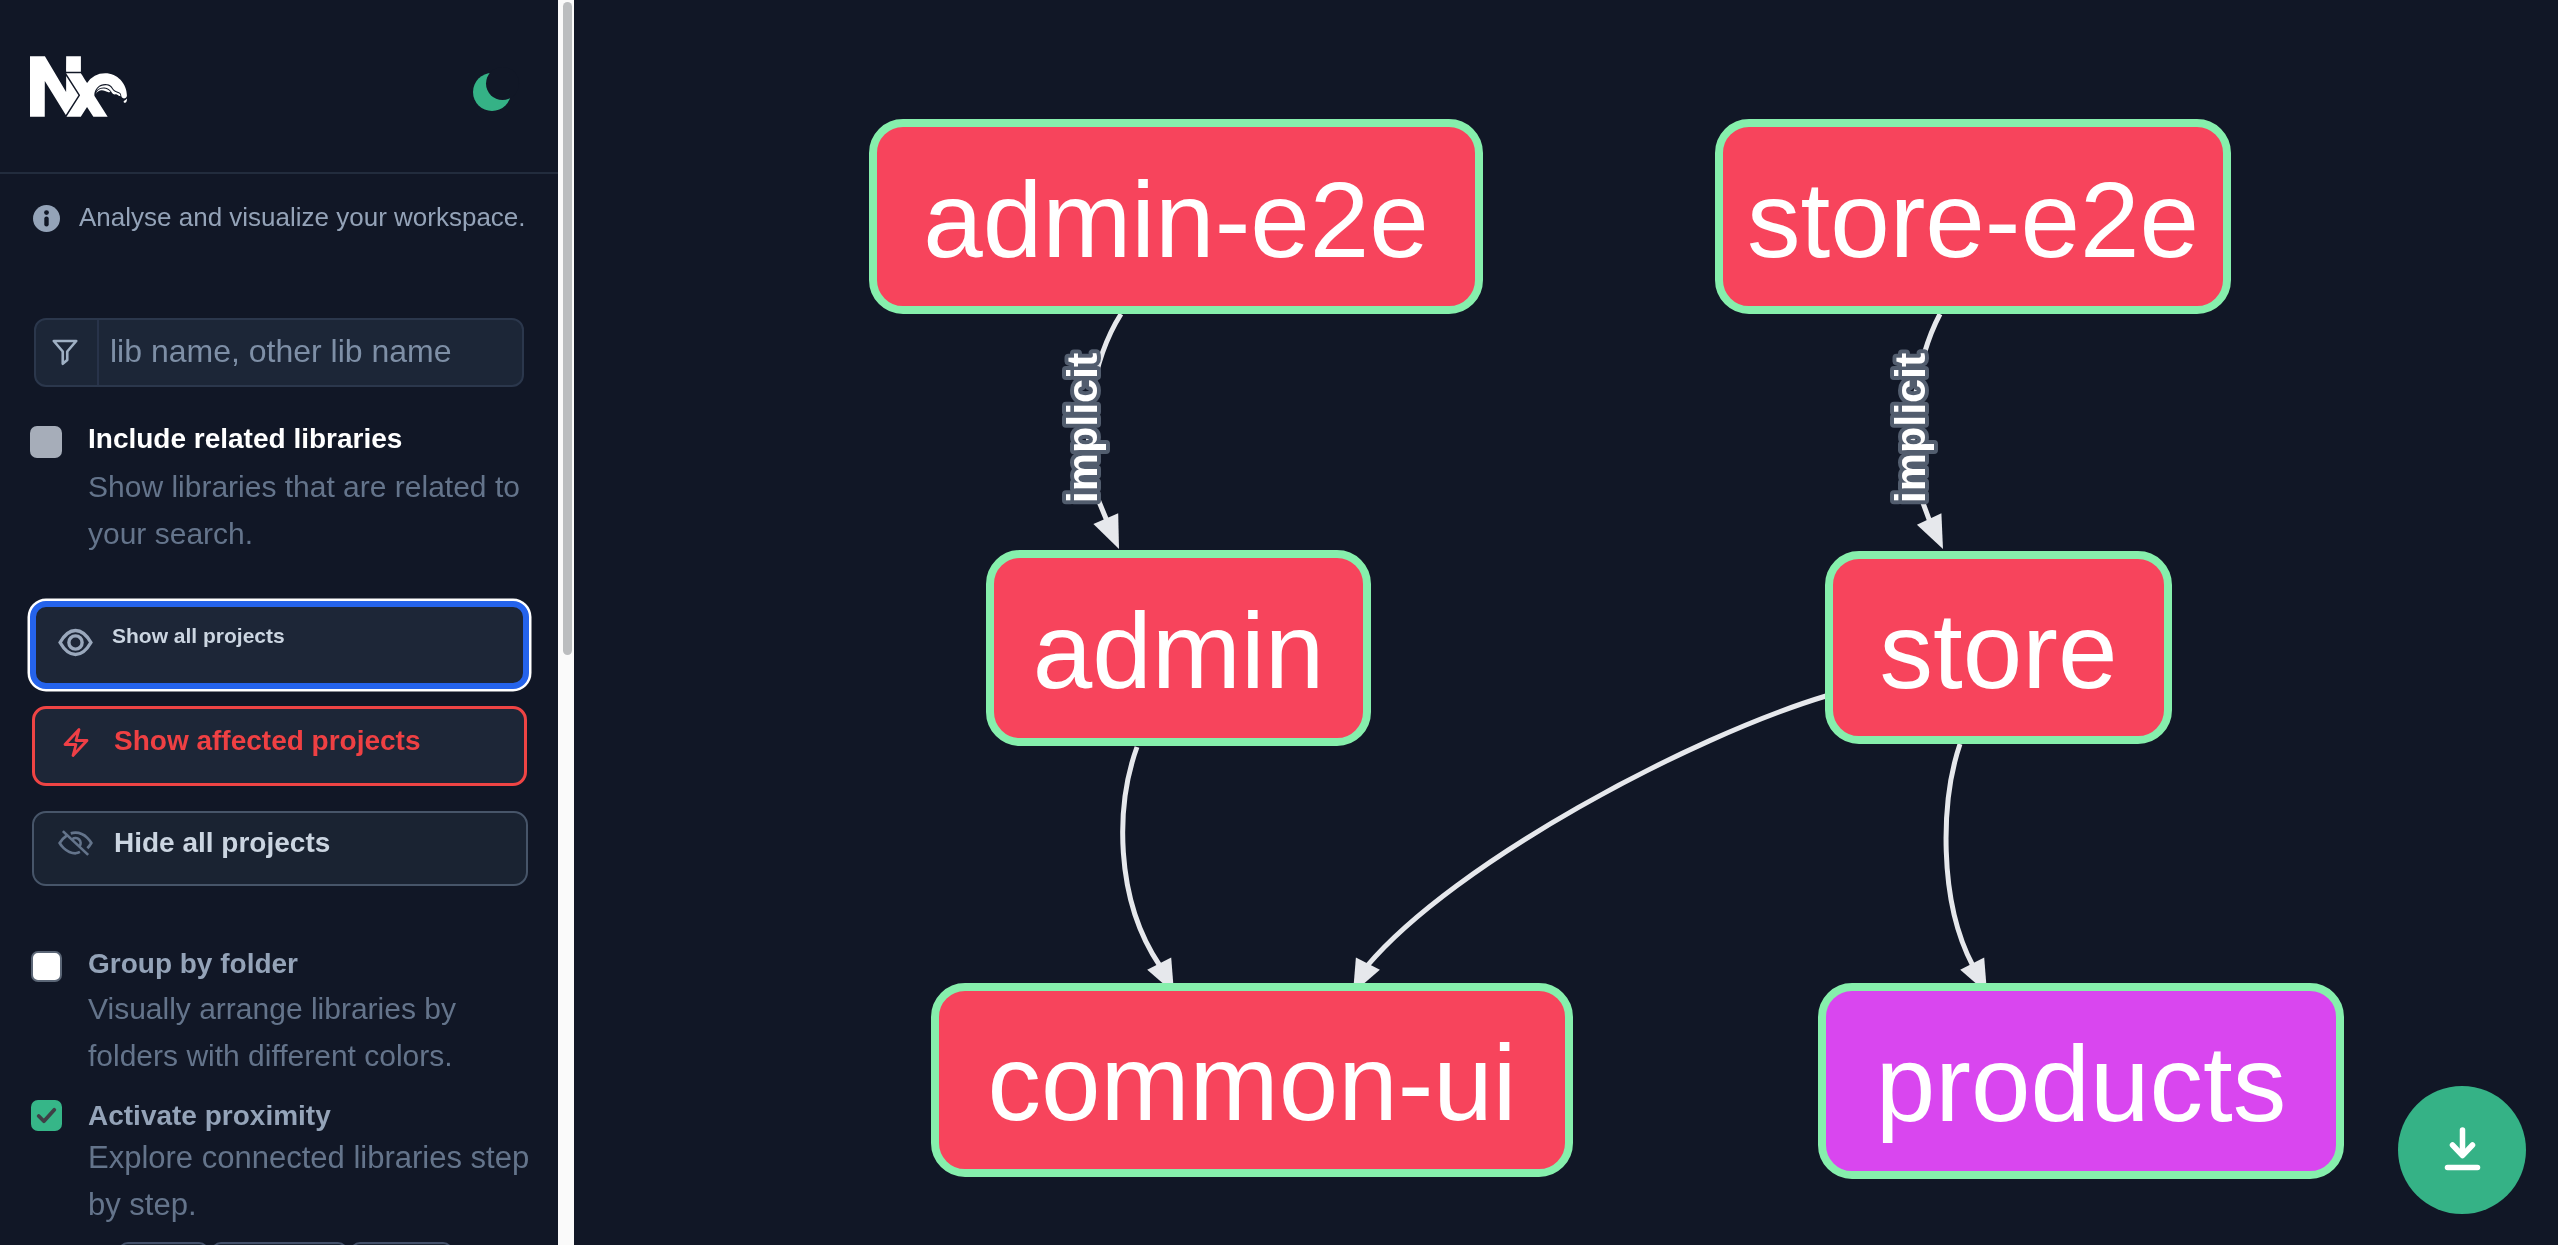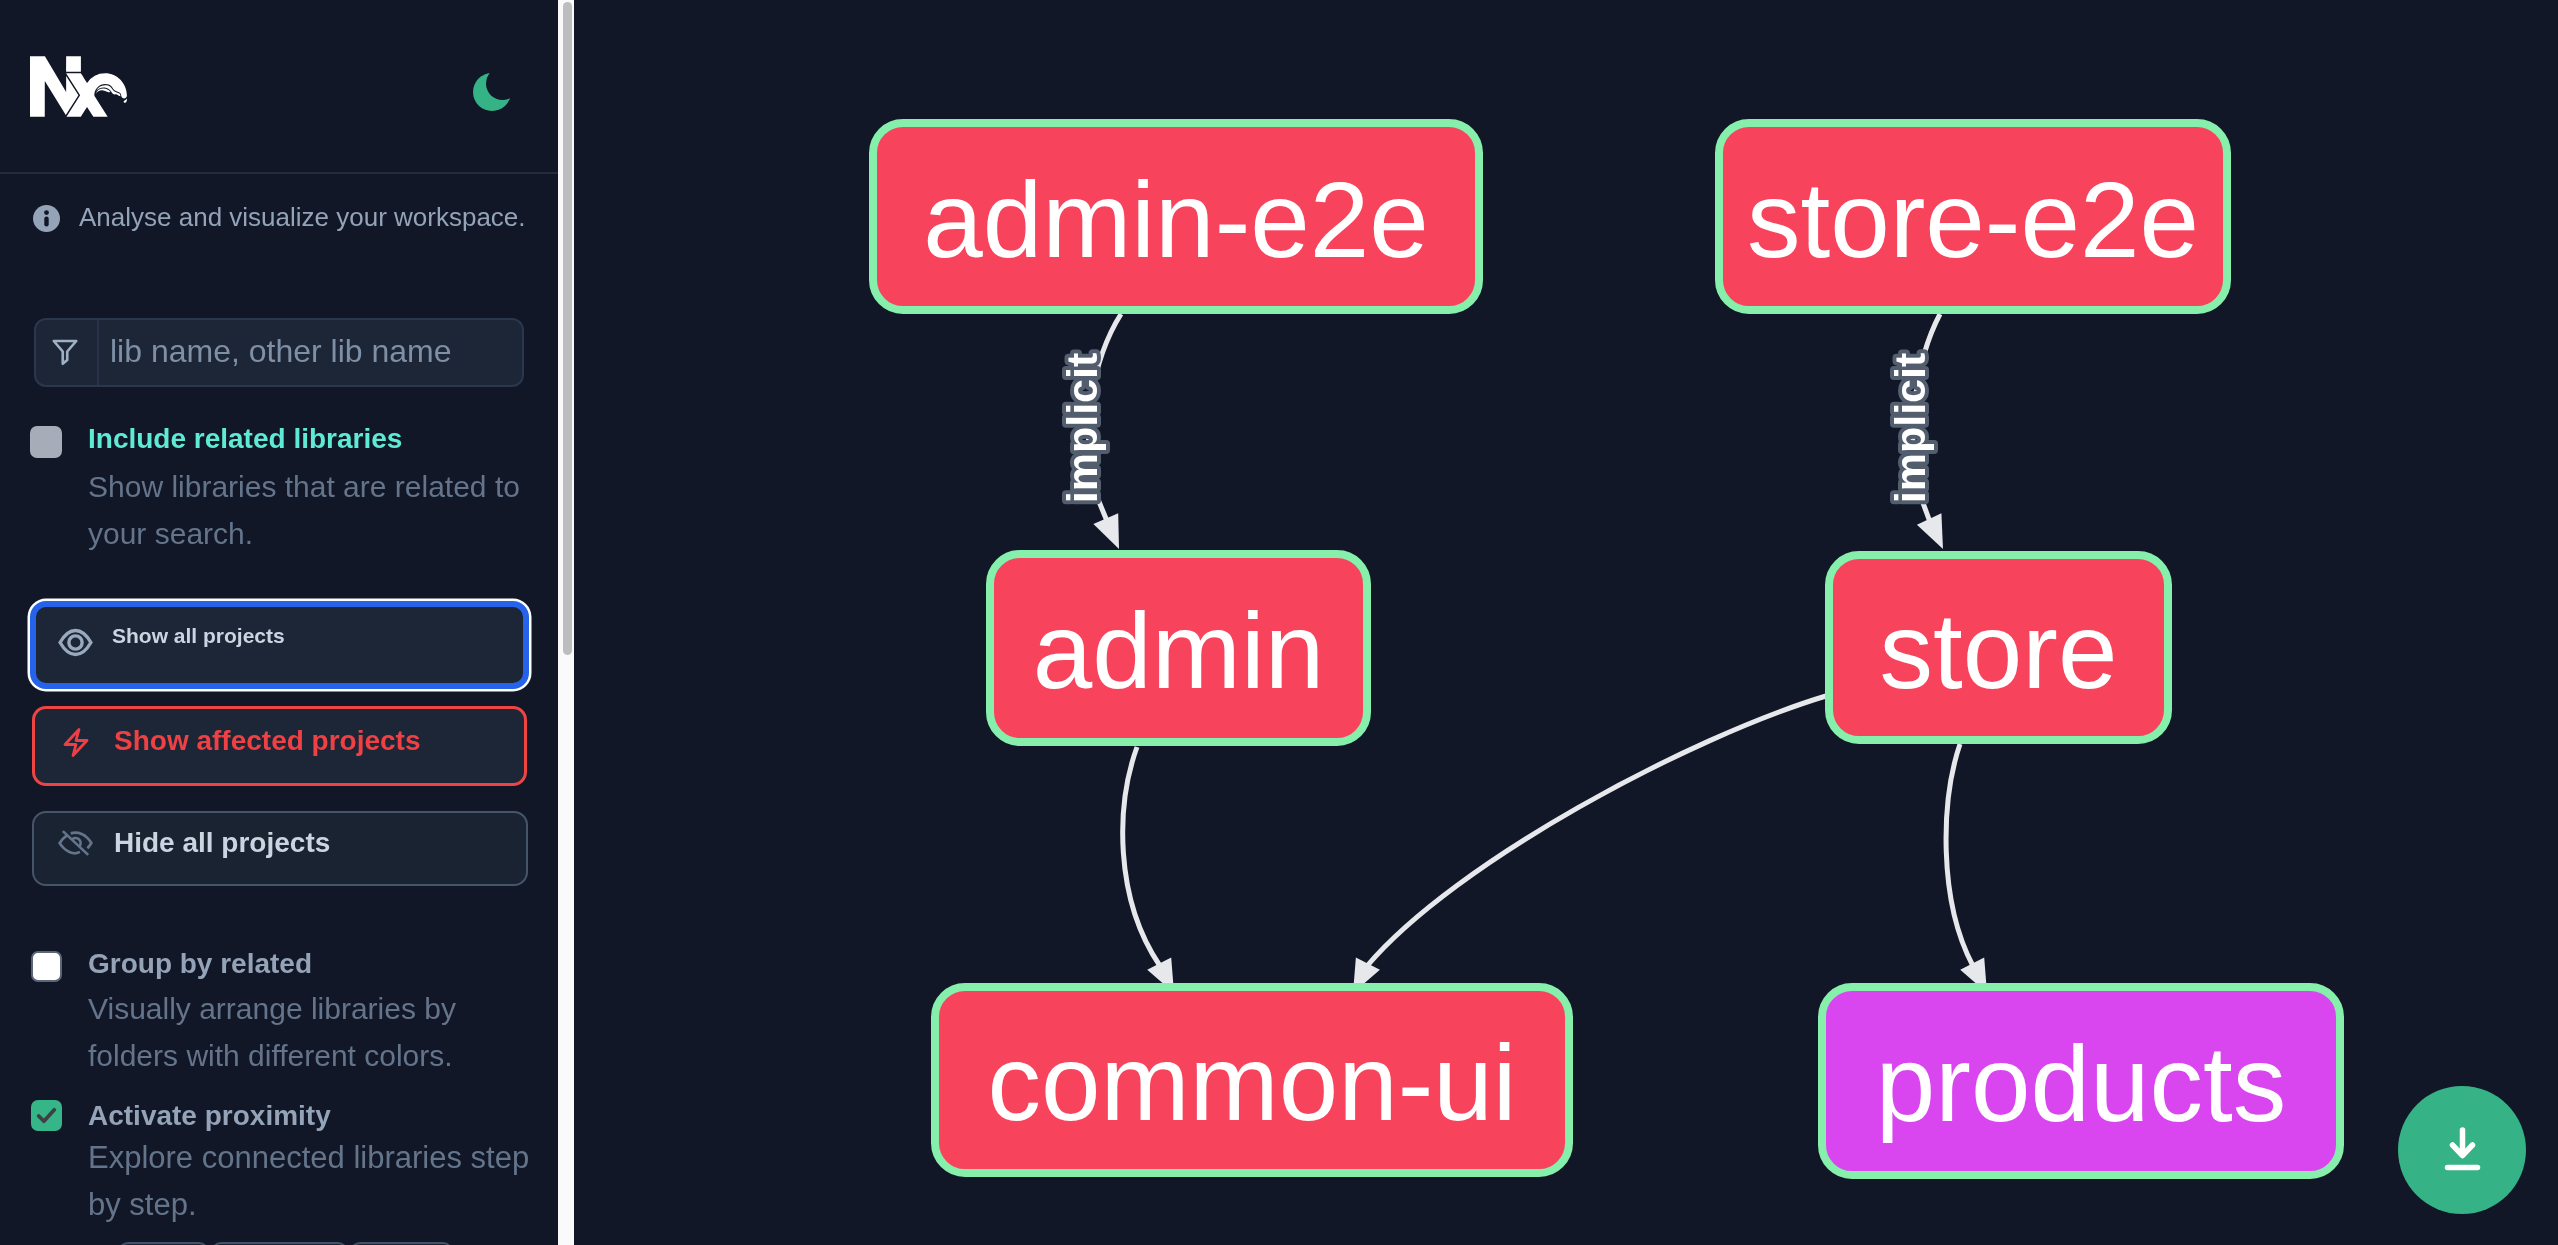--- a/index.html
+++ b/index.html
@@ -87,21 +87,21 @@
   <div class="abs" style="left:79px;top:202px;font-size:26px;color:#94a3b8">Analyse and visualize your workspace.</div>
 
   <div class="abs" style="left:34px;top:318px;width:490px;height:69px;background:#1c2637;border:2px solid #2b374c;border-radius:12px"></div>
   <div class="abs" style="left:97px;top:320px;width:2px;height:65px;background:#28334a"></div>
   <svg class="abs" style="left:50px;top:335px" width="30" height="32" viewBox="0 0 24 24" fill="none" stroke="#9fb0c4" stroke-width="2.1" stroke-linejoin="round">
     <path d="M3 4h18l-7.2 8.4v6.8l-3.6 3v-9.8L3 4z"></path>
   </svg>
   <div class="abs" style="left:110px;top:333px;font-size:32px;color:#7e8fa6">lib name, other lib name</div>
 
   <div class="abs" style="left:30px;top:426px;width:32px;height:32px;background:#a6adb9;border-radius:7px"></div>
-  <div class="abs" style="left:88px;top:423px;font-size:28px;font-weight:700;color:#5eead4">Include related libraries</div>
+  <div class="abs" style="left:88px;top:423px;font-size:28px;font-weight:700;color:#ffffff">Include related libraries</div>
   <div class="abs" style="left:88px;top:463px;width:450px;font-size:30px;color:#64748b;line-height:47px">Show libraries that are related to your search.</div>
 
   <div class="abs" style="left:30px;top:601px;width:499px;height:88px;background:#1d2637;border:6px solid #2563eb;border-radius:16px;box-shadow:0 0 0 2.5px #ffffff"></div>
   <svg class="abs" style="left:57px;top:627px" width="37" height="31" viewBox="0 0 24 20" fill="none" stroke="#9aa8bc" stroke-width="2.2">
     <path d="M2 10 C5.3 4.2 8.4 2.2 12 2.2 s6.7 2 10 7.8 c-3.3 5.8 -6.4 7.8 -10 7.8 s-6.7 -2 -10 -7.8 z"></path>
     <circle cx="12" cy="10" r="4.3"></circle>
   </svg>
   <div class="abs" style="left:112px;top:624px;font-size:21px;font-weight:700;color:#cbd5e1">Show all projects</div>
 
   <div class="abs" style="left:32px;top:706px;width:495px;height:80px;background:#1d2637;border:3px solid #ef4444;border-radius:14px"></div>
@@ -112,21 +112,21 @@
 
   <div class="abs" style="left:32px;top:811px;width:496px;height:75px;background:#1a2332;border:2px solid #475569;border-radius:14px"></div>
   <svg class="abs" style="left:56px;top:824px" width="39" height="38" viewBox="0 0 24 24" fill="none" stroke="#64748b" stroke-width="1.7">
     <path d="M4 4.5 L20 19.5"></path>
     <path d="M9 5.9 A10.6 10.6 0 0 1 12 5.5 C18.5 5.5 22 12 22 12 a17.3 17.3 0 0 1-2.5 3.3 M14.8 17.6 A10.4 10.4 0 0 1 12 18.5 C5.5 18.5 2 12 2 12 A17.6 17.6 0 0 1 6.6 7.2"></path>
     <path d="M10 9.6 a3.2 3.2 0 0 1 4.5 4.5"></path>
   </svg>
   <div class="abs" style="left:114px;top:827px;font-size:28px;font-weight:700;color:#cbd5e1">Hide all projects</div>
 
   <div class="abs" style="left:31px;top:951px;width:31px;height:31px;background:#ffffff;border:2px solid #5b6676;border-radius:7px"></div>
-  <div class="abs" style="left:88px;top:948px;font-size:28px;font-weight:700;color:#94a3b8">Group by related</div>
+  <div class="abs" style="left:88px;top:948px;font-size:28px;font-weight:700;color:#94a3b8">Group by folder</div>
   <div class="abs" style="left:88px;top:985px;width:450px;font-size:30px;color:#64748b;line-height:47px">Visually arrange libraries by folders with different colors.</div>
 
   <div class="abs" style="left:31px;top:1100px;width:31px;height:31px;background:#36b688;border-radius:7px"></div>
   <svg class="abs" style="left:34px;top:1103px" width="25" height="25" viewBox="0 0 24 24" fill="none" stroke="#3f3f46" stroke-width="3.6" stroke-linecap="round" stroke-linejoin="round">
     <path d="M4.5 12.5 L9.5 17.5 L19.5 6.5"></path>
   </svg>
   <div class="abs" style="left:88px;top:1100px;font-size:28px;font-weight:700;color:#94a3b8">Activate proximity</div>
   <div class="abs" style="left:88px;top:1134px;width:480px;font-size:31px;color:#64748b;line-height:47px">Explore connected libraries step by step.</div>
 
   <div class="abs" style="left:118px;top:1242px;width:91px;height:12px;background:#1a2332;border:2px solid #44516a;border-radius:10px 10px 0 0"></div>

